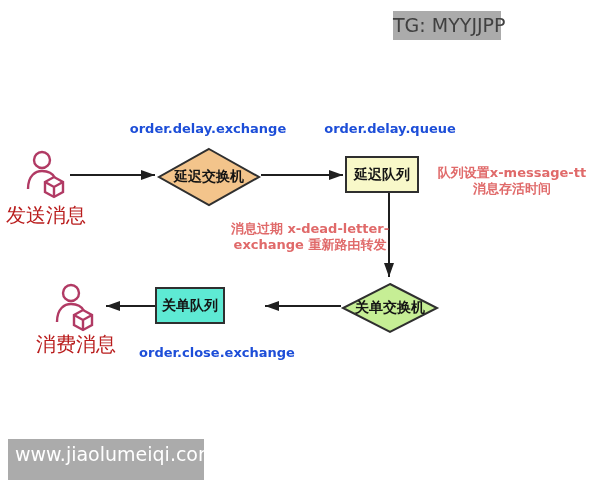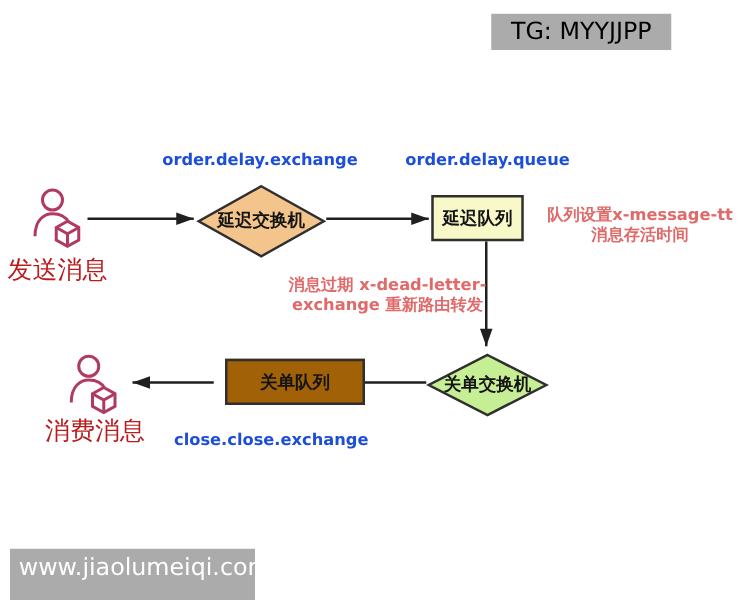--- a/index.html
+++ b/index.html
@@ -4,39 +4,39 @@
 <style>
   html,body{margin:0;padding:0;background:#ffffff;}
   .stage{
     position:relative;
     width:600px;height:480px;
     background:#ffffff;
     font-family:"DejaVu Sans","Liberation Sans",sans-serif;
     overflow:hidden;
   }
   .badge{
-    position:absolute;left:393px;top:11px;width:144px;height:29px;
-    background:#ababab;color:#000000;font-size:19px;line-height:29px;
+    position:absolute;left:393px;top:11px;width:108px;height:29px;
+    background:#ababab;color:#404040;font-size:19px;line-height:29px;
     text-align:center;white-space:nowrap;
   }
   .watermark{
     position:absolute;left:8px;top:439px;width:196px;height:47px;
     background:#ababab;color:#ffffff;font-size:19px;line-height:31px;
     padding-left:7px;box-sizing:border-box;white-space:nowrap;
   }
   .arrows{position:absolute;left:0;top:0;width:600px;height:480px;}
   .arrows line{stroke:#1f1f1f;stroke-width:2;}
   .diamond-svg{position:absolute;}
   .diamond-svg polygon{stroke:#2f2f2f;stroke-width:2;}
   .rect-node{
     position:absolute;border:2px solid #2f2f2f;box-sizing:border-box;
     display:flex;align-items:center;justify-content:center;
   }
   .rect-delay{left:345px;top:156px;width:74px;height:37px;background:#f8f8c9;}
-  .rect-close{left:180px;top:287px;width:112px;height:37px;background:#a16207;}
+  .rect-close{left:155px;top:287px;width:70px;height:37px;background:#5eead4;}
   .node-text{
     position:absolute;transform:translate(-50%,-50%);
     font-size:14px;font-weight:bold;color:#141414;white-space:nowrap;
   }
   .caption{
     position:absolute;transform:translateX(-50%);
     font-size:13px;font-weight:bold;color:#1d4ed8;white-space:nowrap;
   }
   .annotation{
     position:absolute;transform:translateX(-50%);
@@ -103,21 +103,21 @@
   </div>
 
   <svg class="diamond-svg" style="left:340px;top:281px;" width="100" height="54">
     <polygon points="50,3 97,27 50,51 3,27" fill="#c6ee95"></polygon>
   </svg>
   <div class="node-text" style="left:390px;top:308px;">关单交换机</div>
 
   <div class="rect-node rect-close">
     <span class="node-text" style="position:static;transform:none;">关单队列</span>
   </div>
-  <div class="caption" style="left:217px;top:345px;">close.close.exchange</div>
+  <div class="caption" style="left:217px;top:345px;">order.close.exchange</div>
 
   <div class="person" style="left:53px;top:283px;">
     <svg width="46" height="50" viewBox="0 0 46 50">
       <circle cx="18" cy="10" r="8"></circle>
       <path d="M4 39 C4 25 12 21 18 21 C25 21 29 24 31 28"></path>
       <path class="cube" d="M21 32 L30 27 L39 32 L39 42 L30 47 L21 42 Z"></path>
       <path d="M21 32 L30 37 L39 32 M30 37 L30 47"></path>
     </svg>
   </div>
   <div class="person-label" style="left:76px;top:331px;">消费消息</div>

